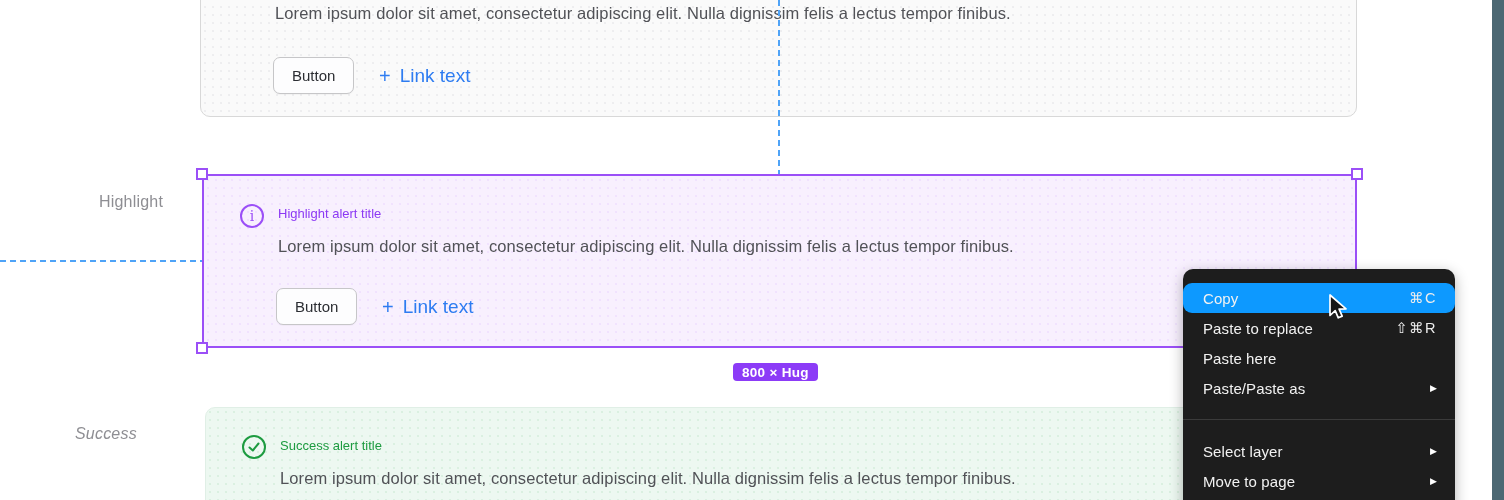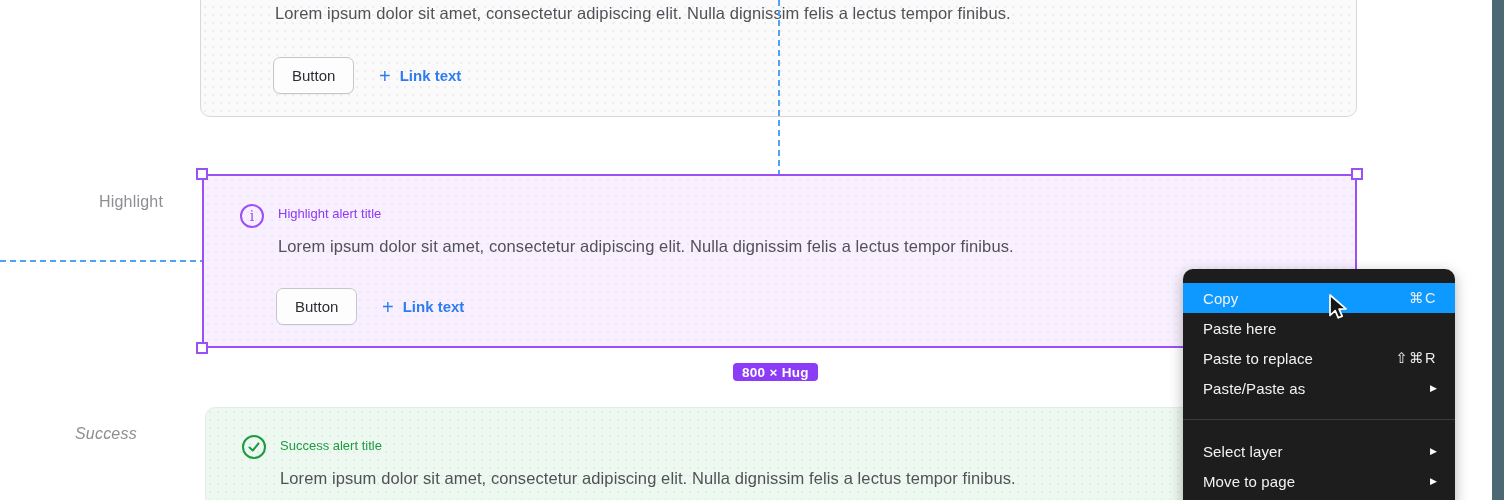--- a/index.html
+++ b/index.html
@@ -97,39 +97,39 @@
     font-size: 15px; color: #2C2E33; font-family: inherit;
     display: flex; align-items: center; box-shadow: 0 1px 1px rgba(0,0,0,0.03);
   }
 
   .alert-link {
     position: absolute; left: 178px; height: 37px;
     display: flex; align-items: center; gap: 9px;
     color: #2E7CF1; cursor: pointer;
   }
   .alert-link .plus { font-size: 20px; font-weight: 400; line-height: 1; }
-  .alert-link .label { font-size: 15px; font-weight: 700; }
+  .alert-link .label { font-size: 19px; font-weight: 400; }
 
   
   .size-badge {
     position: absolute; left: 733px; top: 363px; height: 18px; padding: 0 9px;
     background: #8C3BF7; color: #ffffff; border-radius: 4px;
     font-size: 13.5px; font-weight: 600; letter-spacing: 0.3px;
     display: flex; align-items: center; z-index: 7;
   }
 
   
   .context-menu {
     position: absolute; left: 1183px; top: 269px; width: 272px; height: 260px;
     background: #1D1D1D; border-radius: 10px; padding-top: 14px;
     box-shadow: 0 4px 14px rgba(0,0,0,0.3); z-index: 10;
   }
   .menu-item {
     height: 30px; display: flex; align-items: center;
-    padding: 0 18px 0 20px; color: #F2F2F2; font-size: 15px; letter-spacing: 0.1px;
+    padding: 0 18px 0 20px; color: #F2F2F2; font-size: 15px; letter-spacing: 0.1px; border-radius: 9px;
   }
   .menu-item .mi-label { flex: 1; }
   .menu-item .mi-shortcut { font-size: 14.5px; color: #EDEDED; letter-spacing: 1.5px; }
   .menu-item .mi-arrow { font-size: 9px; color: #FFFFFF; }
   .menu-item.active { background: #0D99FF; }
   .menu-divider { height: 1px; background: #3B3B3B; margin: 16px 0; }
 
   
   .cursor { position: absolute; left: 1323px; top: 292px; z-index: 11; }
 </style>
@@ -186,25 +186,25 @@
     <div class="alert-title green">Success alert title</div>
     <div class="alert-body" style="top:61px">Lorem ipsum dolor sit amet, consectetur adipiscing elit. Nulla dignissim felis a lectus tempor finibus.</div>
   </div>
 
   <div class="context-menu">
     <div class="menu-item active">
       <span class="mi-label">Copy</span>
       <span class="mi-shortcut">⌘C</span>
     </div>
     <div class="menu-item">
-      <span class="mi-label">Paste here</span>
-    </div>
-    <div class="menu-item">
       <span class="mi-label">Paste to replace</span>
       <span class="mi-shortcut">⇧⌘R</span>
+    </div>
+    <div class="menu-item">
+      <span class="mi-label">Paste here</span>
     </div>
     <div class="menu-item">
       <span class="mi-label">Paste/Paste as</span>
       <span class="mi-arrow">▶</span>
     </div>
     <div class="menu-divider"></div>
     <div class="menu-item">
       <span class="mi-label">Select layer</span>
       <span class="mi-arrow">▶</span>
     </div>

